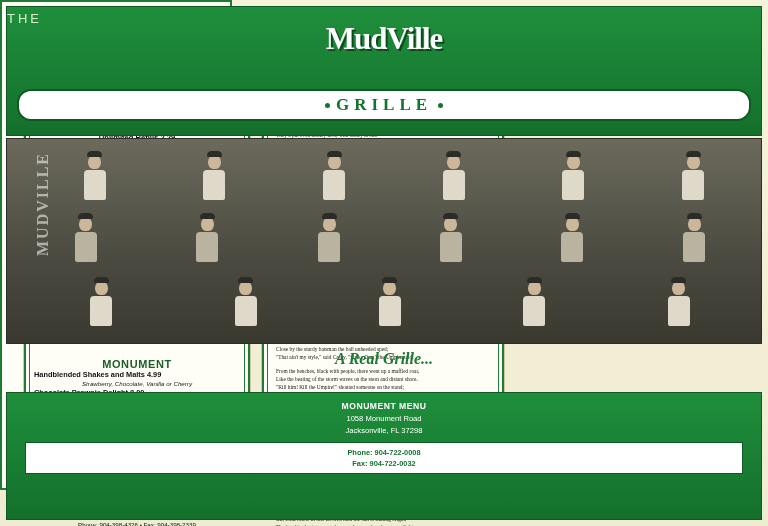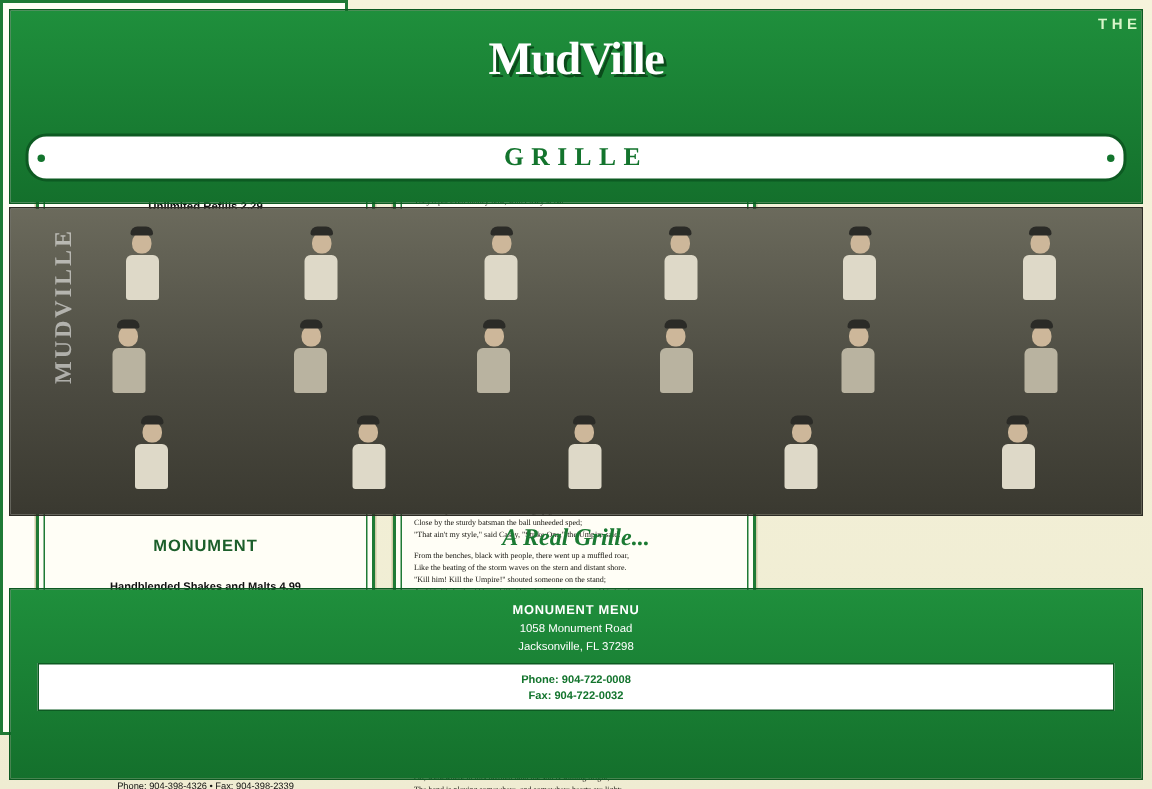--- a/index.html
+++ b/index.html
@@ -44,21 +44,21 @@
   .bev-line{font-size:6.4px;color:#111;text-align:center;line-height:1.45;}
   .bev-bold{font-size:7.2px;font-weight:bold;color:#111;text-align:center;margin-top:2px;}
   .rule{height:1px;background:#bdb893;margin:4px 2px;}
   table.sides{width:100%;border-collapse:collapse;font-size:6.3px;color:#111;}
   table.sides th{font-weight:bold;text-align:left;padding:0 0 1px 0;font-size:6.4px;}
   table.sides td{padding:0.4px 0;}
   table.sides .c-mid{text-align:center;}
   table.sides .c-right{text-align:right;}
   .prem{font-weight:bold;font-size:6.4px;margin-top:3px;}
   .prem span{font-weight:normal;font-style:italic;}
-  .des-item{font-size:7.4px;font-weight:bold;text-align:center;color:#111;margin-top:16px;}
+  .des-item{font-size:7.4px;font-weight:bold;color:#111;margin-top:0;}
   .des-desc{font-size:6.2px;font-style:italic;text-align:center;color:#222;line-height:1.35;margin-top:1px;}
   .thanks-box{
     border:1.5px solid #b6a33a;border-radius:16px;background:#fdf8c9;
     padding:6px 8px;text-align:center;
   }
   .thanks-box div{
     font-size:7.2px;color:#8a5a12;font-style:italic;font-weight:bold;line-height:1.5;
   }
   .foot{font-size:6.2px;text-align:center;color:#111;line-height:1.5;}
   
@@ -78,32 +78,32 @@
     font-family:"Liberation Serif",serif;font-size:5.2px;color:#333;font-style:italic;
   }
   
   #right-panel{left:516px;top:22px;width:228px;height:486px;border:2px solid #1f7a35;background:#fffef6;}
   .brand-top{
     position:absolute;left:6px;right:6px;top:6px;height:128px;
     background:linear-gradient(180deg,#1f8f3c 0%,#14702c 100%);
     border:1px solid #0d5a22;
   }
   .the-word{
-    position:absolute;top:4px;left:0;right:0;text-align:right;
-    color:#d8f5c9;font-size:10px;font-weight:bold;letter-spacing:3px;
+    position:absolute;top:4px;left:0;right:0;text-align:left;
+    color:#d8f5c9;font-size:13px;font-weight:normal;letter-spacing:3px;
   }
   .mud{
     position:absolute;top:14px;left:0;right:0;text-align:center;
     font-family:"Liberation Serif",serif;font-weight:bold;font-size:31px;
     color:#ffffff;letter-spacing:-1px;text-shadow:2px 2px 0 #0b4a1b;
   }
   .grille-bar{
     position:absolute;left:10px;right:10px;top:82px;height:28px;
     background:#ffffff;border:2px solid #0d5a22;border-radius:14px;
-    display:flex;align-items:center;justify-content:space-between;
+    display:flex;align-items:center;justify-content:center;
   }
   .grille{
     font-family:"Liberation Serif",serif;font-weight:bold;font-size:17px;
     color:#13742d;letter-spacing:5px;
   }
   .dot{width:5px;height:5px;border-radius:50%;background:#13742d;display:inline-block;margin:0 6px;}
   .photo{
     position:absolute;left:6px;right:6px;top:138px;height:204px;
     background:linear-gradient(180deg,#6b6a5c 0%,#4d4c42 55%,#3a3930 100%);
     border:1px solid #2d2c25;overflow:hidden;

